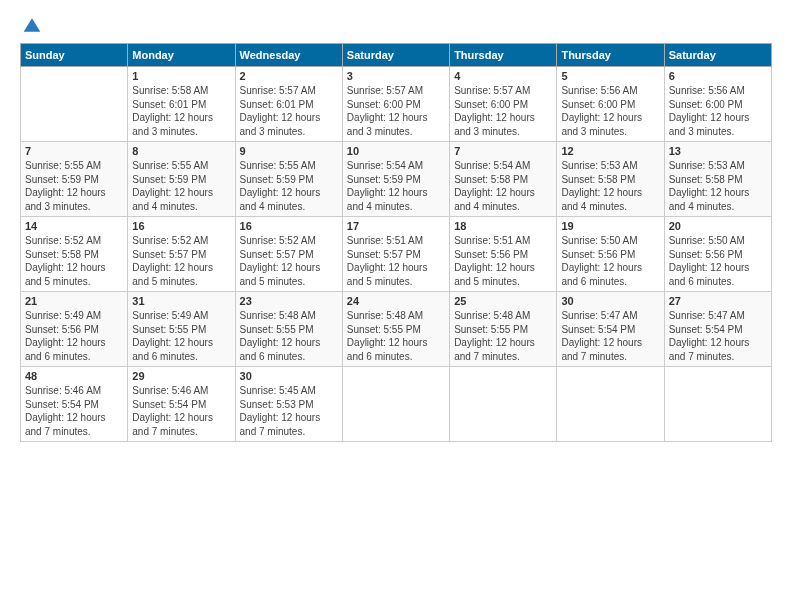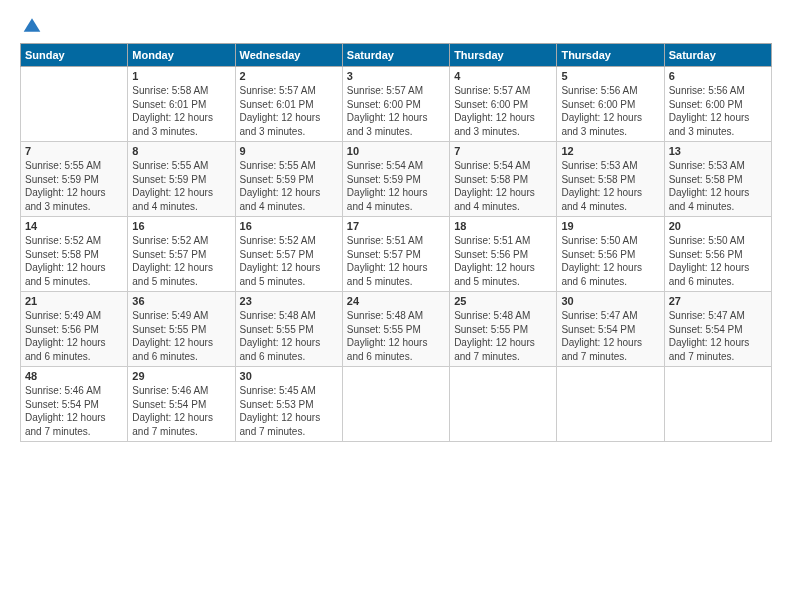--- a/index.html
+++ b/index.html
@@ -279,21 +279,21 @@
         </tr>
         <tr>
           <td>
             <div class="day-number">21</div>
             <div class="day-info" style="white-space: pre-line;">Sunrise: 5:49 AM
 Sunset: 5:56 PM
 Daylight: 12 hours
 and 6 minutes.</div>
           </td>
           <td>
-            <div class="day-number">36</div>
+            <div class="day-number">31</div>
             <div class="day-info" style="white-space: pre-line;">Sunrise: 5:49 AM
 Sunset: 5:55 PM
 Daylight: 12 hours
 and 6 minutes.</div>
           </td>
           <td>
             <div class="day-number">23</div>
             <div class="day-info" style="white-space: pre-line;">Sunrise: 5:48 AM
 Sunset: 5:55 PM
 Daylight: 12 hours

